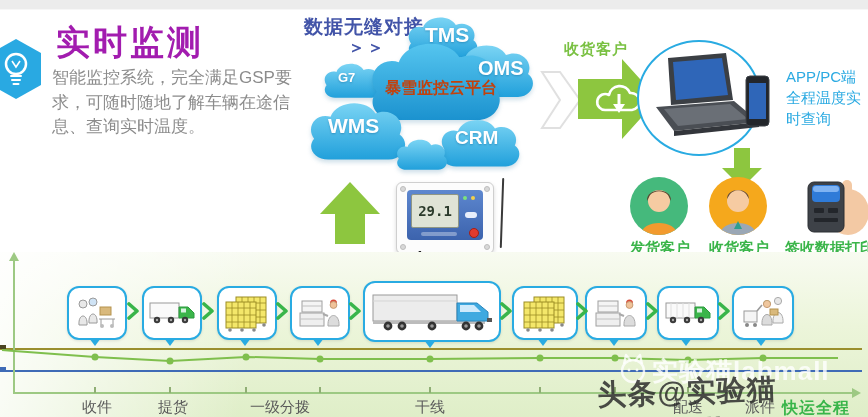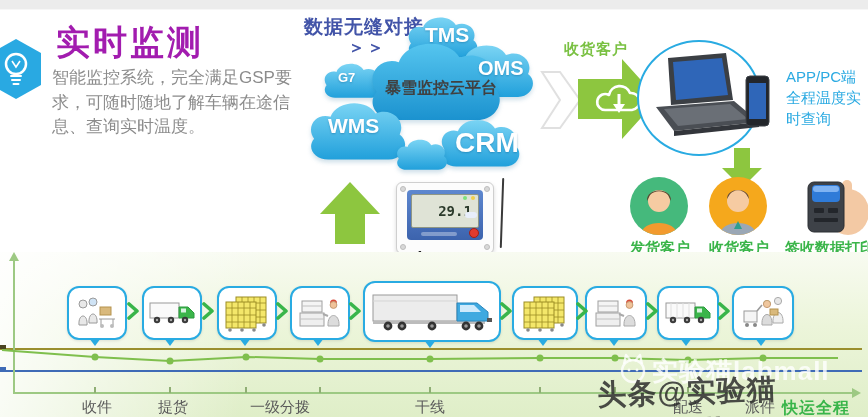--- a/index.html
+++ b/index.html
@@ -6,36 +6,36 @@
   #canvas{position:relative;width:868px;height:417px;overflow:hidden;background:#fff;
     font-family:"Liberation Sans","DejaVu Sans",sans-serif;}
   .abs{position:absolute;}
   
   .topstrip{left:0;top:0;width:868px;height:9px;background:#ececec;border-bottom:1px solid #f7f7f7;}
   .title{left:56px;top:20px;font-size:34px;font-weight:bold;color:#a21caf;letter-spacing:3px;}
   .desc{left:52px;top:66px;width:268px;font-size:17px;line-height:1.45;color:#8c8c8c;}
   
   .cloud{filter:drop-shadow(0 3px 2px rgba(0,90,140,.18));}
   .cloud-label{color:#fff;font-weight:bold;text-shadow:0 1px 2px rgba(0,80,130,.35);}
-  .platform-label{color:#404040;font-weight:bold;font-size:16px;text-align:center;width:150px;}
+  .platform-label{color:#c2410c;font-weight:bold;font-size:16px;text-align:center;width:150px;}
   .integration-heading{left:304px;top:14px;font-size:19px;font-weight:bold;color:#4254A8;letter-spacing:1px;}
   .integration-chevrons{left:348px;top:36px;font-size:17px;font-weight:bold;color:#4254A8;letter-spacing:2px;}
   
   .transfer-label{left:564px;top:40px;font-size:15px;font-weight:bold;color:#7AC143;letter-spacing:1px;}
   .device-circle{left:637px;top:40px;width:120px;height:112px;border:2px solid #29ABE2;border-radius:50%;background:#fff;}
   .query-text{left:786px;top:66px;width:86px;font-size:15px;line-height:1.4;color:#2BAAE2;white-space:pre-line;}
   
   .cust-label{font-size:15px;color:#3BB54A;font-weight:bold;text-align:center;}
   
   .logger{left:396px;top:182px;width:96px;height:70px;background:#fcfcfc;border:1px solid #cfcfcf;border-radius:6px;box-shadow:0 2px 4px rgba(0,0,0,.15);}
   .logger .screw{position:absolute;width:4px;height:4px;border-radius:50%;background:#d8d8d8;border:1px solid #bdbdbd;}
   .logger .panel{position:absolute;left:10px;top:7px;width:76px;height:50px;border-radius:4px;background:linear-gradient(#5d87cf,#3c63ad);}
   .logger .lcd{position:absolute;left:4px;top:4px;width:46px;height:32px;background:#dfe3d6;border:1px solid #8f9684;border-radius:2px;
      display:flex;align-items:center;justify-content:center;font-family:"DejaVu Sans Mono","Liberation Mono",monospace;
-     font-size:14px;font-weight:bold;color:#2b3a2b;padding-left:20px;}
+     font-size:14px;font-weight:bold;color:#2b3a2b;}
   .logger .dot{position:absolute;width:4px;height:4px;border-radius:50%;}
   .logger .pill{position:absolute;left:58px;top:22px;width:12px;height:6px;border-radius:3px;background:#e8eefb;}
   .logger .btn-red{position:absolute;left:62px;top:38px;width:8px;height:8px;border-radius:50%;background:#e23b2e;border:1px solid #a32019;}
   .logger .strip{position:absolute;left:14px;top:42px;width:36px;height:4px;border-radius:2px;background:rgba(255,255,255,.35);}
   .antenna{left:501px;top:178px;width:2px;height:70px;background:#3a3a3a;border-radius:2px;transform:rotate(2deg);}
   .upload-caption{left:336px;top:256px;font-size:16px;font-weight:bold;color:#F7941D;letter-spacing:1px;}
   
   .chart-bg{left:0;top:252px;width:868px;height:165px;
      background:linear-gradient(180deg,#f8fbf1 0%,#ecf5da 45%,#dfeec8 100%);}
   .chart-bg::before{content:"";position:absolute;left:0;top:0;width:100%;height:100%;
@@ -112,21 +112,21 @@
       <use href="#cloudShape" fill="url(#cloudGrad)"></use>
     </svg>
   <svg class="abs cloud" style="left:388px;top:136px" width="68" height="36">
       <use href="#cloudShape" fill="url(#cloudGrad)"></use>
     </svg>
 
   <div class="abs cloud-label" style="left:425px;top:23px;font-size:21px">TMS</div>
   <div class="abs cloud-label" style="left:338px;top:70px;font-size:13px">G7</div>
   <div class="abs cloud-label" style="left:478px;top:57px;font-size:20px">OMS</div>
   <div class="abs cloud-label" style="left:328px;top:114px;font-size:21px">WMS</div>
-  <div class="abs cloud-label" style="left:455px;top:127px;font-size:28px">CRM</div>
+  <div class="abs cloud-label" style="left:455px;top:127px;font-size:19px">CRM</div>
   <div class="abs platform-label" style="left:366px;top:78px">暴雪监控云平台</div>
 
   <div class="abs transfer-label">收货客户</div>
   <svg class="abs" style="left:540px;top:70px" width="44" height="60" viewBox="0 0 44 60">
     <path d="M2 2 L20 2 L40 30 L20 58 L2 58 L20 30 Z" fill="#ffffff" stroke="#e0e0e0" stroke-width="2"></path>
   </svg>
   <svg class="abs" style="left:578px;top:56px" width="82" height="86" viewBox="0 0 82 86">
     <polygon points="0,23 44,23 44,3 80,43 44,83 44,63 0,63" fill="#8DC63F"></polygon>
     <g>
       <path d="M28 54 a8 8 0 1 1 3 -15 a11 11 0 0 1 21 -2 a8 8 0 0 1 2 17 Z" fill="none" stroke="#fff" stroke-width="2.6" stroke-linejoin="round"></path>

